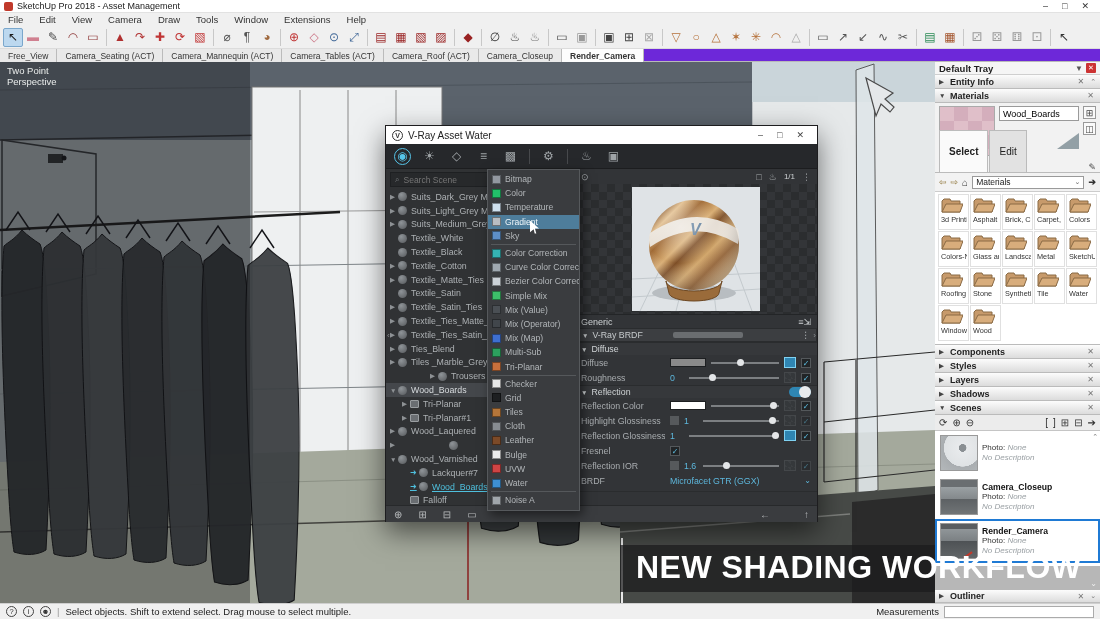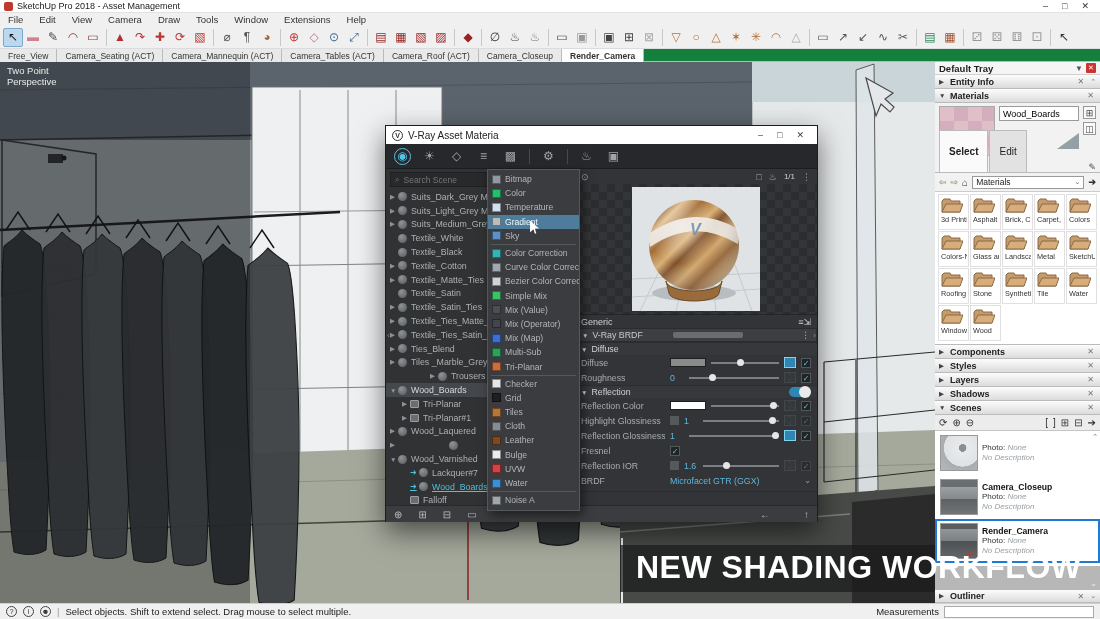--- a/index.html
+++ b/index.html
@@ -10,21 +10,21 @@
   .titlebar{height:13px;background:#fff;display:flex;align-items:center;font-size:9px;padding:0 4px;border-bottom:1px solid #e2e2e2}
   .su-logo{width:9px;height:9px;background:#c0392b;border-radius:2px;margin-right:4px;flex:none}
   .titlebar .spacer{flex:1}
   .win-ctrl{font-size:9px;color:#333;padding:0 7px;line-height:13px}
   .menubar{height:13px;background:#f0f0f0;display:flex;align-items:center;font-size:9.5px;color:#333}
   .menu-item{padding:0 8px;line-height:13px}
   .toolbar{height:23px;background:#f0f0f0;display:flex;align-items:center;padding-left:3px;border-bottom:1px solid #dcdcdc;overflow:hidden}
   .tb-btn{width:20px;height:19px;display:flex;align-items:center;justify-content:center;font-size:12px;flex:none;border-radius:2px}
   .tb-btn.active{background:#bcd8ef;border:1px solid #7aa7cc}
   .tb-sep{width:1px;height:17px;background:#c8c8c8;margin:0 3px;flex:none}
-  .tabbar{height:13px;background:#15803d;display:flex;align-items:flex-start;font-size:8.5px;color:#333;border-bottom:1px solid #b9b9b9}
+  .tabbar{height:13px;background:#6d28d9;display:flex;align-items:flex-start;font-size:8.5px;color:#333;border-bottom:1px solid #b9b9b9}
   .scene-tab{padding:1px 8px 0;border-right:1px solid #bbb;background:#e9e9e9;line-height:12px;white-space:nowrap}
   .scene-tab.active{background:#fdfdfd;font-weight:bold}
   
   #viewport{position:absolute;left:0;top:62px;width:935px;height:541px;background:#c7d2d7;overflow:hidden}
   #vp-label{position:absolute;left:7px;top:3px;font-size:9.5px;color:#e9eceb;line-height:11px;z-index:5}
   
   #banner-band{position:absolute;left:620px;top:545px;width:315px;height:47px;background:rgba(26,26,28,.72);z-index:40}
   #banner-text{position:absolute;left:636px;top:549px;width:360px;z-index:60;color:#fff;font-size:32px;font-weight:bold;letter-spacing:.5px;white-space:nowrap}
   
   .statusbar{position:absolute;left:0;top:603px;width:1100px;height:16px;background:#f0f0f0;border-top:1px solid #cfcfcf;display:flex;align-items:center;font-size:9.5px;color:#222;z-index:70}
@@ -580,21 +580,21 @@
       <span class="car" data-interactable="false">▶</span>
       <span class="lbl" data-interactable="false">Outliner</span>
       <span class="x" data-interactable="true">✕</span>
       <span class="sc" data-interactable="true">⌄</span>
     </div>
   </div>
 
   <div id="vray" data-interactable="false">
     <div class="vr-title" data-interactable="true">
       <span class="vr-logo" data-interactable="false">V</span>
-      <span data-interactable="false">V-Ray Asset Materia</span>
+      <span data-interactable="false">V-Ray Asset Water</span>
       <span class="spacer"></span>
       <span class="vr-ctrl" data-interactable="true">–</span>
       <span class="vr-ctrl" data-interactable="true">□</span>
       <span class="vr-ctrl" data-interactable="true">✕</span>
     </div>
     <div class="vr-toolbar" id="vrtoolbar" data-interactable="false">
         <span class="vr-hicon active" data-interactable="true">◉</span>
         <span class="vr-hicon" data-interactable="true">☀</span>
         <span class="vr-hicon" data-interactable="true">◇</span>
         <span class="vr-hicon" data-interactable="true">≡</span>

